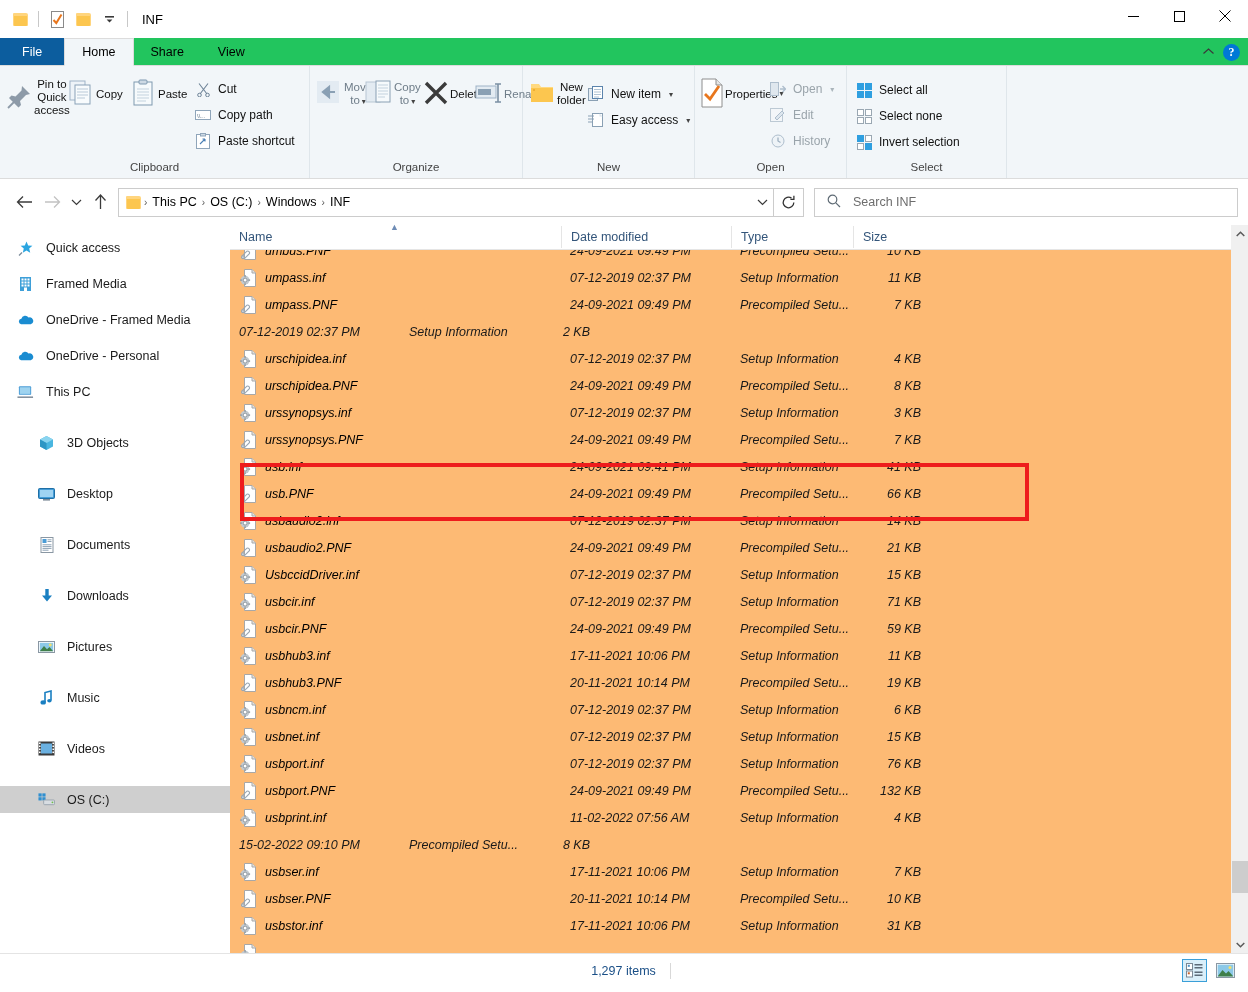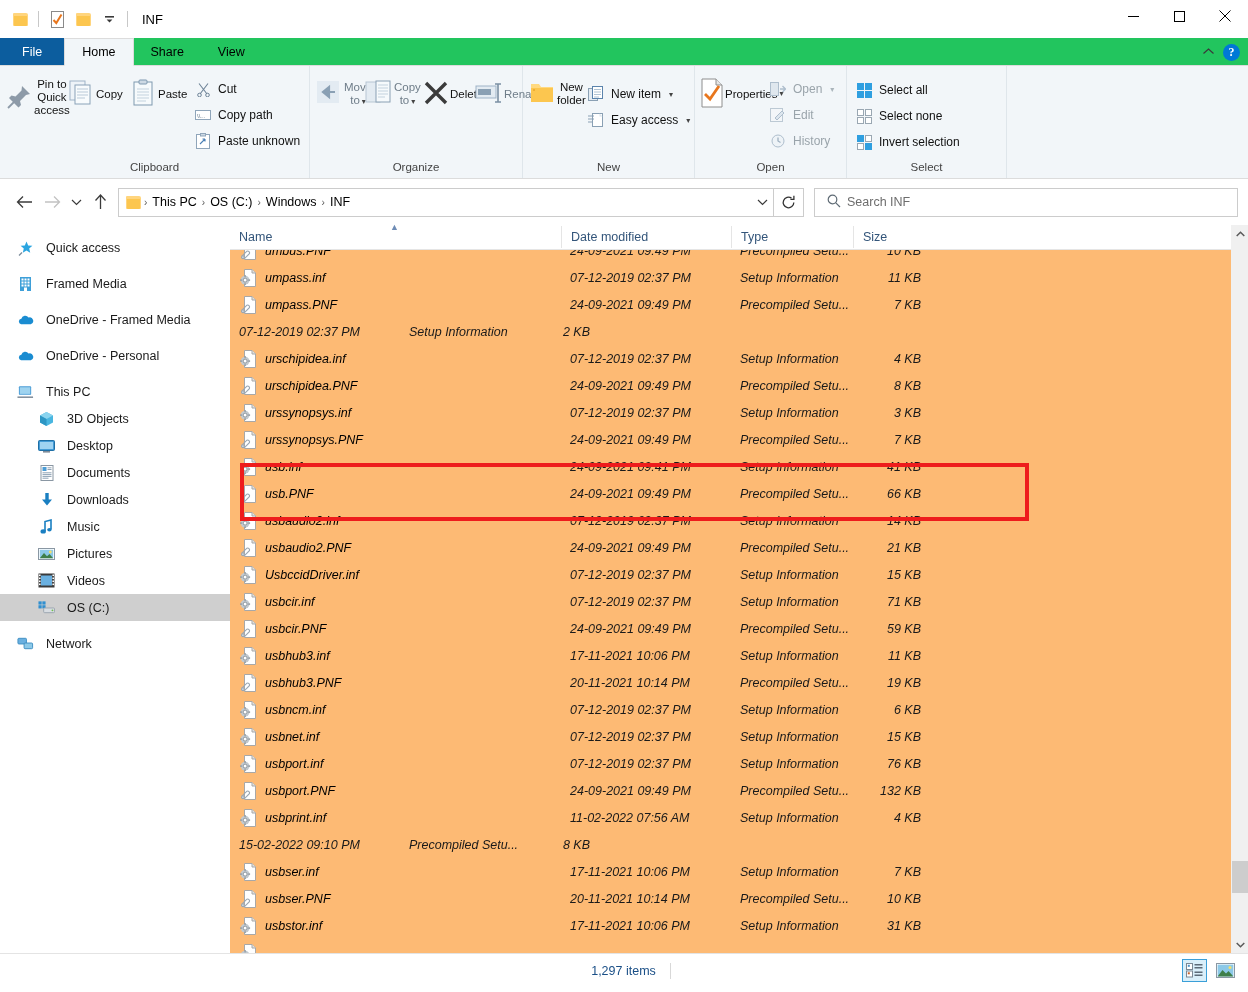--- a/index.html
+++ b/index.html
@@ -120,37 +120,37 @@
   .crumb { font-size: 12.5px; color: #000; padding: 0 4px; white-space: nowrap; }
   .crumb-sep { color: #5a5a5a; font-size: 10px; padding: 0 1px; }
   .addr-drop { width: 22px; text-align: center; color: #333; font-size: 10px; }
   .refresh-btn {
     width: 30px; height: 29px; border: 1px solid #cccccc; border-left: none;
     display: flex; align-items: center; justify-content: center; background: #fff;
     color: #333; font-size: 14px;
   }
   .searchbox {
     width: 424px; height: 29px; border: 1px solid #cccccc; background: #fff;
-    display: flex; align-items: center; padding-left: 12px; margin-left: 10px; gap: 6px;
+    display: flex; align-items: center; padding-left: 12px; margin-left: 10px; gap: 12px;
   }
   .search-ph { font-size: 12.5px; color: #6d6d6d; }
 
   
   .body-wrap { display: flex; height: 728px; position: relative; }
 
   
   .sidebar {
     width: 230px; background: #fff; padding-top: 9px; overflow: hidden;
     flex-shrink: 0; position: relative;
   }
   .nav-item {
     height: 27px; display: flex; align-items: center; gap: 12px;
     padding-left: 17px; font-size: 12.5px; color: #1a1a1a; white-space: nowrap;
   }
-  .nav-item.indent { padding-left: 38px; }
+  .nav-item.indent { padding-left: 38px; margin-top: 24px; }
   .nav-item.selected { background: #cfcfcf; }
   .nav-ico { width: 17px; height: 17px; display: flex; align-items: center; justify-content: center; flex-shrink: 0; }
   .nav-gap { height: 9px; }
 
   
   .filepane { flex: 1; display: flex; flex-direction: column; position: relative; min-width: 0; }
   .colhead {
     height: 25px; display: flex; align-items: center;
     border-bottom: 1px solid #e5e5e5; background: #fff; position: relative;
   }
@@ -344,21 +344,21 @@
           <span>Copy path</span>
         </div>
         <div class="small-btn">
           <span class="si">
             <svg width="14" height="16" viewBox="0 0 14 16">
                 <rect x="0.5" y="1.5" width="13" height="14" fill="#fff" stroke="#8fa5ba"></rect>
                 <rect x="4.5" y="0.5" width="5" height="2.5" fill="#cdd9e4" stroke="#8fa5ba"></rect>
                 <path d="M4 11 L9 6 M9 6 H6.5 M9 6 V8.5" stroke="#4a7fb5" stroke-width="1.1" fill="none"></path>
               </svg>
           </span>
-          <span>Paste unknown</span>
+          <span>Paste shortcut</span>
         </div>
       </div>
     </div>
     <div class="rgroup-label">Clipboard</div>
   </div>
 
   <div class="rgroup" style="width:213px">
     <div class="rgroup-body">
       <div class="big-btn" style="width:50px">
         <div class="bi">
@@ -704,38 +704,38 @@
     <div class="nav-item indent">
       <span class="nav-ico">
         <svg width="14" height="16" viewBox="0 0 14 16">
             <path d="M5.3 1 H8.7 V7.5 H12 L7 13.5 L2 7.5 H5.3 Z" fill="#1a7fc1"></path>
           </svg>
       </span>
       <span>Downloads</span>
     </div>
     <div class="nav-item indent">
       <span class="nav-ico">
-        <svg width="13" height="16" viewBox="0 0 13 16">
-            <path d="M5 12 V2.5 L11 1 V10.5" stroke="#1a7fc1" stroke-width="1.6" fill="none"></path>
-            <ellipse cx="3.2" cy="12.4" rx="2.7" ry="2.2" fill="#1a7fc1"></ellipse>
-            <ellipse cx="9.4" cy="10.8" rx="2.2" ry="1.8" fill="#1a7fc1"></ellipse>
-          </svg>
-      </span>
-      <span>Music</span>
-    </div>
-    <div class="nav-item indent">
-      <span class="nav-ico">
         <svg width="17" height="14" viewBox="0 0 17 14">
             <rect x="0.5" y="1.5" width="16" height="11" fill="#fff" stroke="#8a97a3"></rect>
             <rect x="1.8" y="2.8" width="13.4" height="8.4" fill="#8cc9e8"></rect>
             <path d="M1.8 11.2 L6 6 L9 9.2 L11.5 7 L15.2 11.2 Z" fill="#3f7f4a"></path>
             <circle cx="12.3" cy="5" r="1.4" fill="#f4e06a"></circle>
           </svg>
       </span>
       <span>Pictures</span>
+    </div>
+    <div class="nav-item indent">
+      <span class="nav-ico">
+        <svg width="13" height="16" viewBox="0 0 13 16">
+            <path d="M5 12 V2.5 L11 1 V10.5" stroke="#1a7fc1" stroke-width="1.6" fill="none"></path>
+            <ellipse cx="3.2" cy="12.4" rx="2.7" ry="2.2" fill="#1a7fc1"></ellipse>
+            <ellipse cx="9.4" cy="10.8" rx="2.2" ry="1.8" fill="#1a7fc1"></ellipse>
+          </svg>
+      </span>
+      <span>Music</span>
     </div>
     <div class="nav-item indent">
       <span class="nav-ico">
         <svg width="17" height="15" viewBox="0 0 17 15">
             <rect x="0.5" y="0.5" width="16" height="14" fill="#3a3a3a"></rect>
             <rect x="3" y="2.5" width="11" height="10" fill="#6ab0e0"></rect>
             <g fill="#fff">
               <rect x="1" y="1.5" width="1.6" height="1.6"></rect>
               <rect x="1" y="4.5" width="1.6" height="1.6"></rect>
               <rect x="1" y="7.5" width="1.6" height="1.6"></rect>
@@ -758,29 +758,20 @@
               <rect x="0.5" y="5.1" width="3.4" height="3.4"></rect>
               <rect x="4.6" y="5.1" width="3.4" height="3.4"></rect>
             </g>
           <rect x="6" y="8" width="11.5" height="5" rx="1" fill="#d8dde2" stroke="#9aa5ae"></rect>
           <circle cx="15.3" cy="10.5" r="1" fill="#6fbf4a"></circle>
         </svg>
       </span>
       <span>OS (C:)</span>
     </div>
     <div class="nav-gap"></div>
-    <div class="nav-item">
-      <span class="nav-ico">
-        <svg width="18" height="15" viewBox="0 0 18 15">
-            <rect x="1" y="2" width="9" height="6" rx="1" fill="#6ab0e0" stroke="#3f8ec2"></rect>
-            <rect x="7.5" y="7" width="9" height="6" rx="1" fill="#8cc9e8" stroke="#3f8ec2"></rect>
-          </svg>
-      </span>
-      <span>Network</span>
-    </div>
   </div>
 
   <div class="filepane">
     <div class="colhead">
       <div class="col c-name">Name</div>
       <div class="col c-date">Date modified</div>
       <div class="col c-type">Type</div>
       <div class="col c-size">Size</div>
       <div class="sortmark">▲</div>
     </div>

